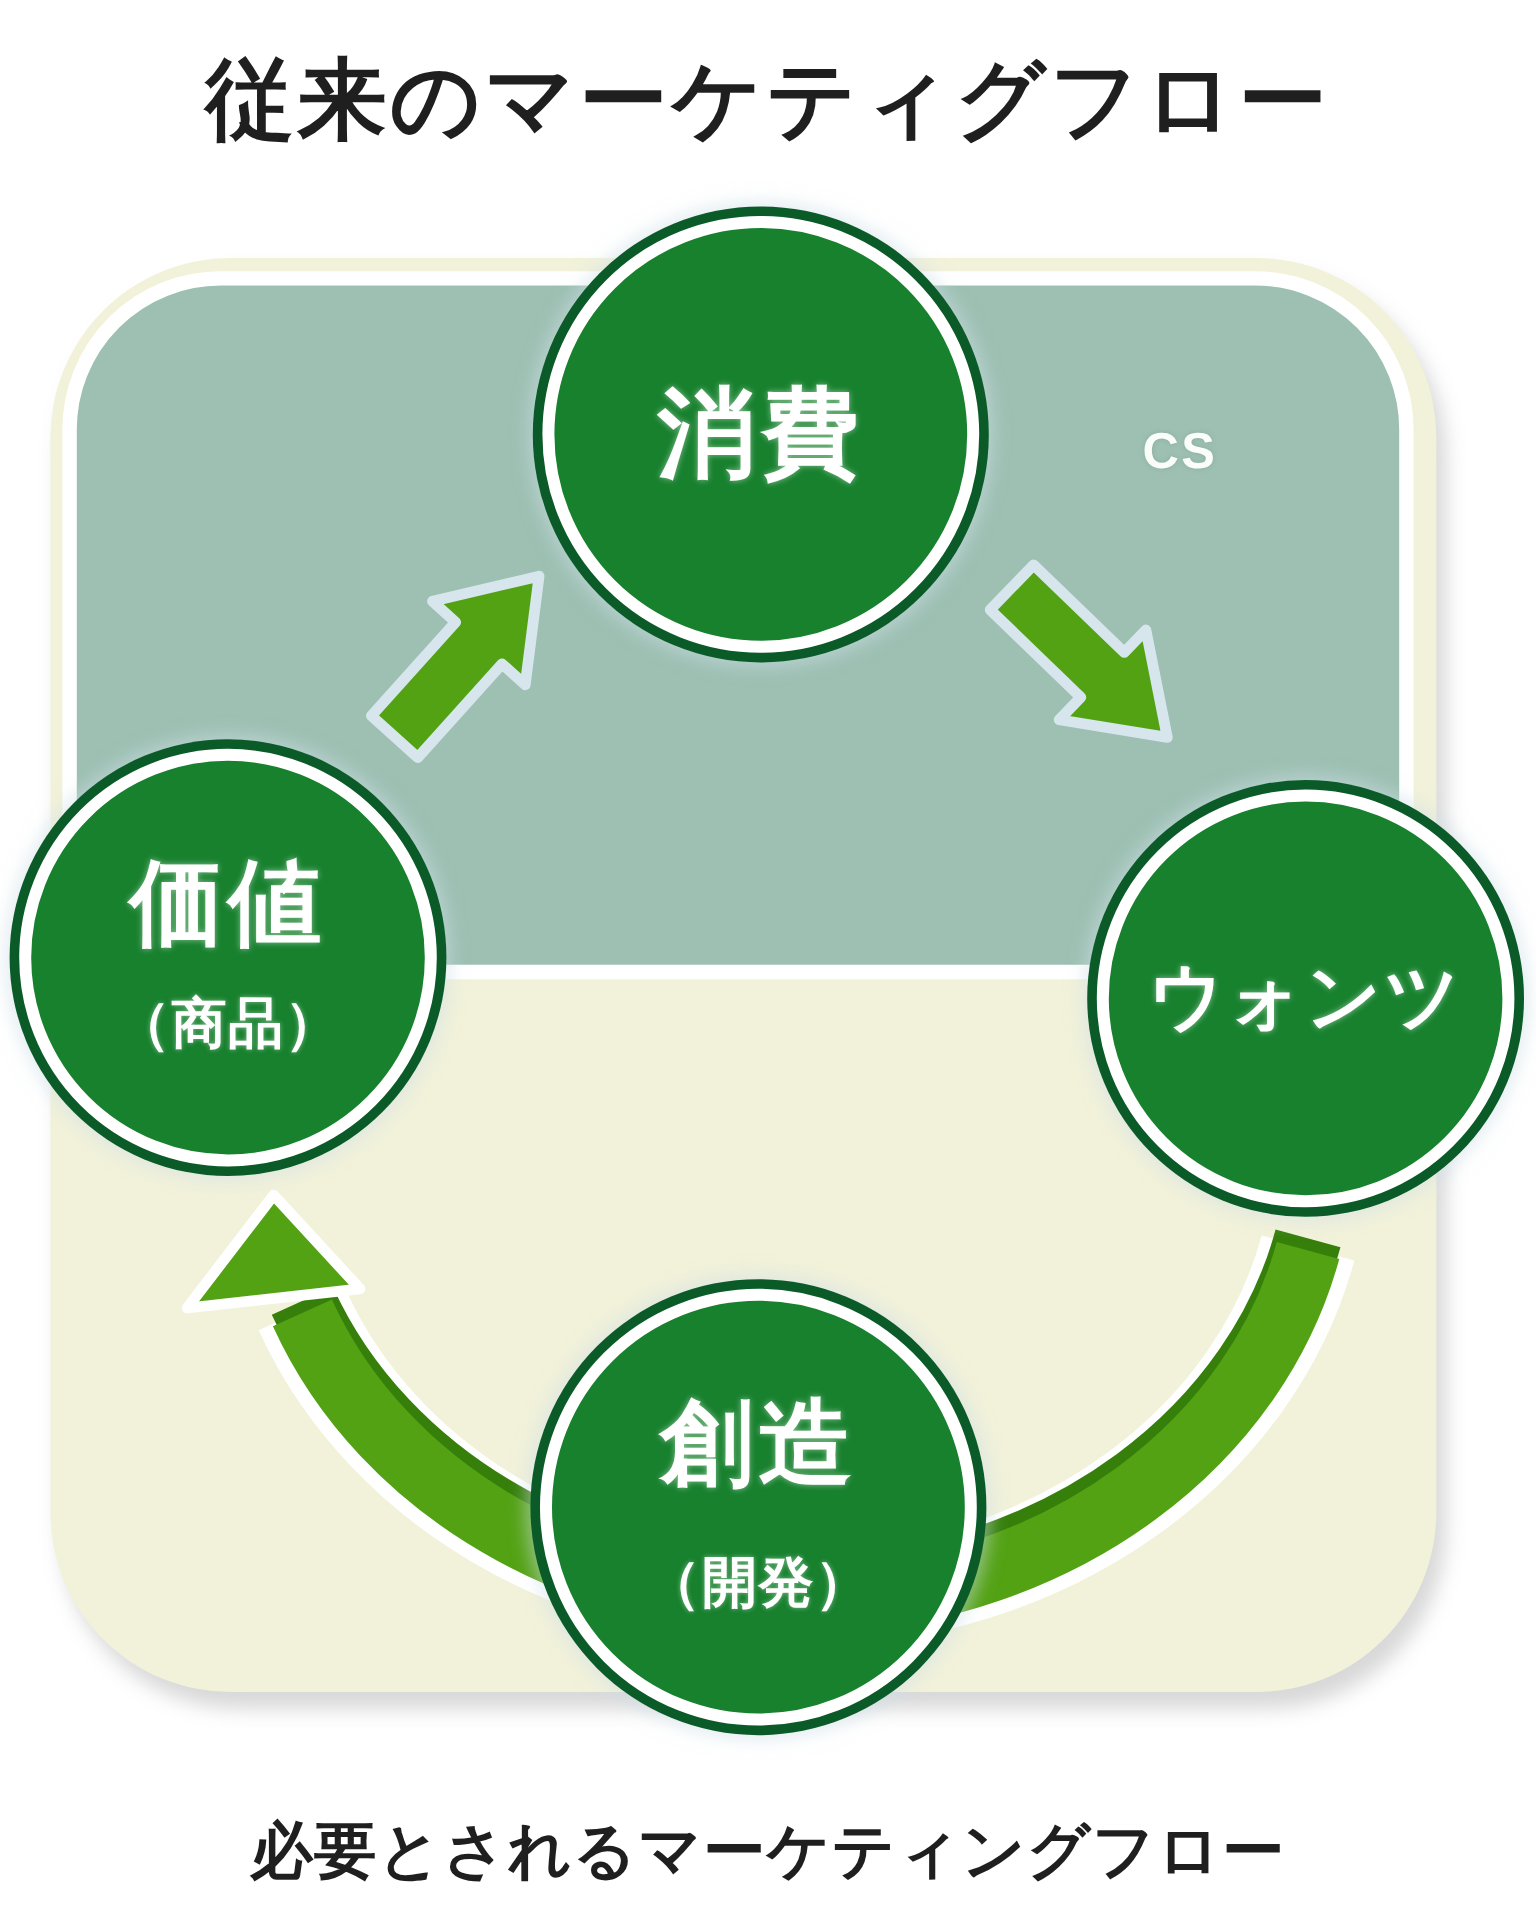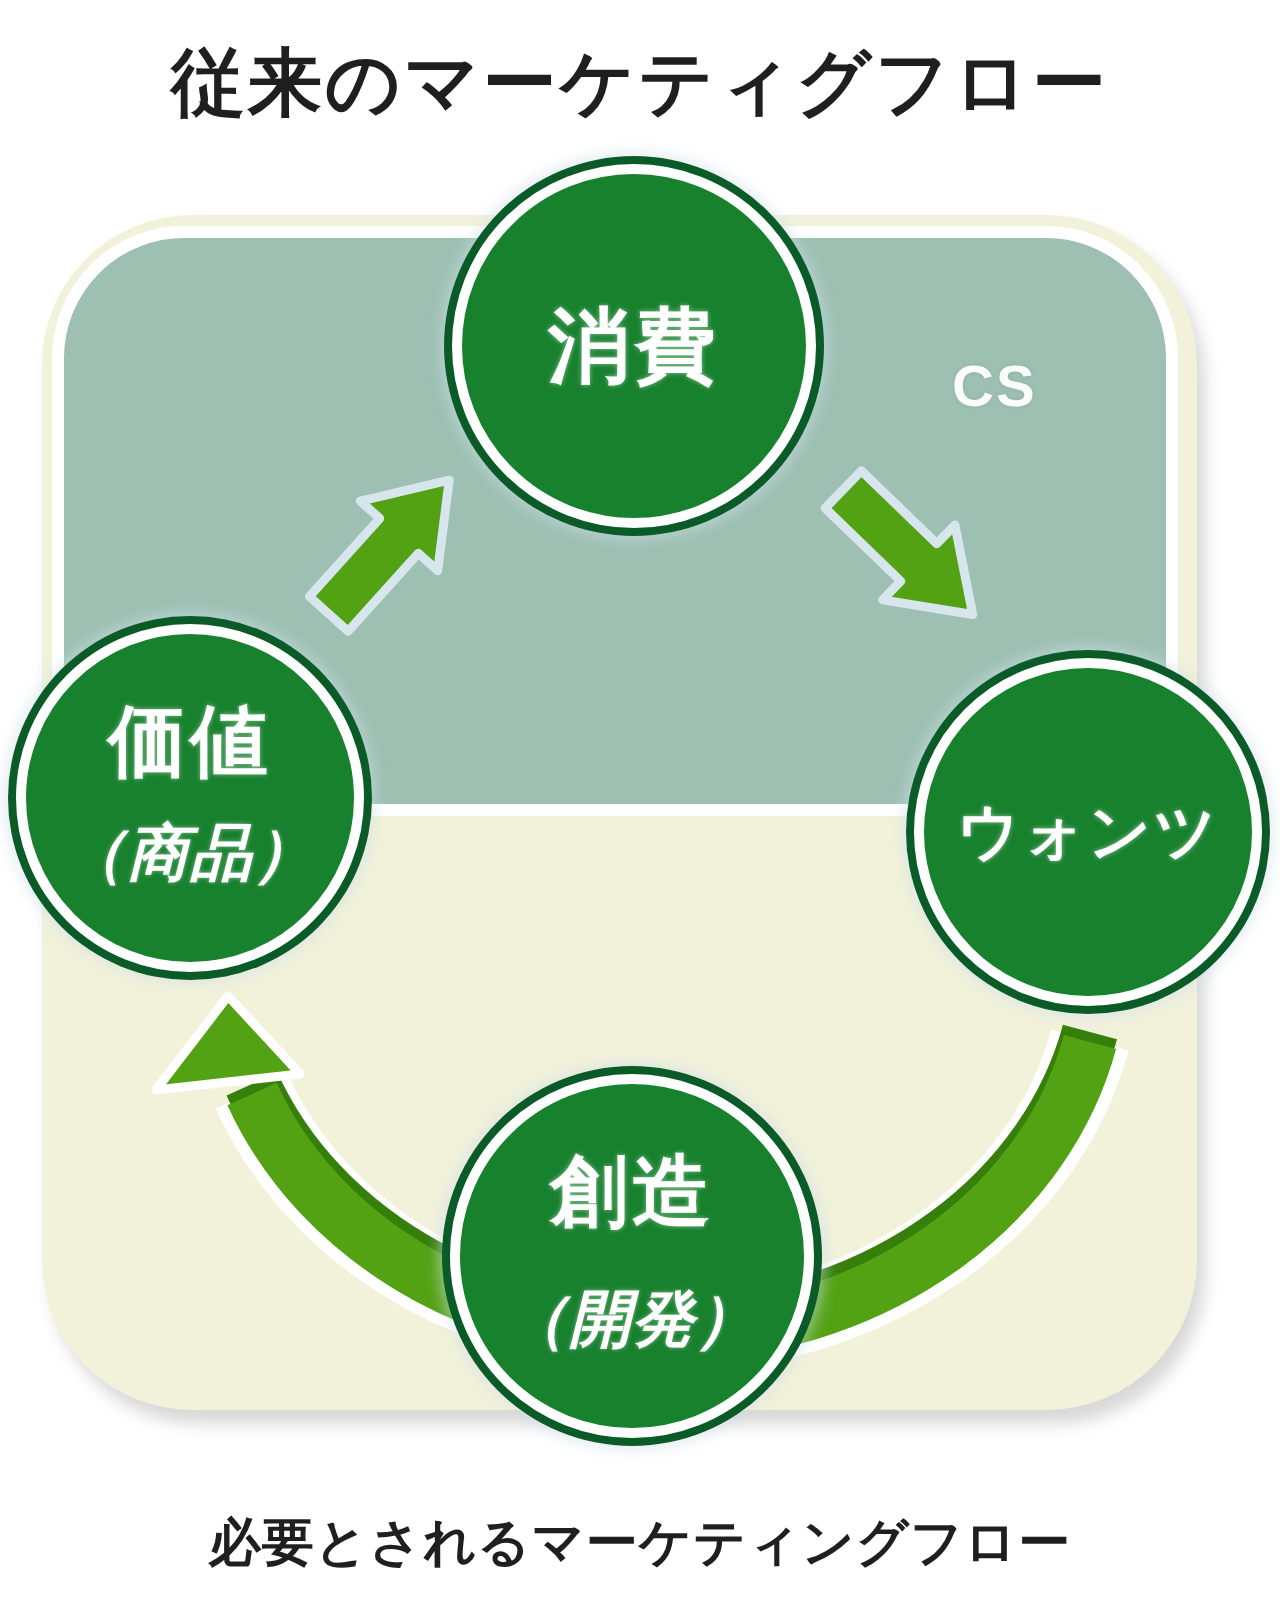--- a/index.html
+++ b/index.html
@@ -30,41 +30,41 @@
     border-radius:132px 132px 0 0;
     z-index:2;
   }
 
   .region-label {
     position:absolute; z-index:3; color:var(--label-text,#fbfdf9);
     font-weight:bold; text-shadow:0 0 4px rgba(120,150,140,0.45);
   }
   .region-label.comm { left:140px; top:300px; font-size:58px; line-height:92px; }
   .region-label.comm span { display:block; letter-spacing:4px; }
-  .region-label.cs   { left:952px; top:352px; font-size:58px; letter-spacing:2px; }
+  .region-label.cs   { left:952px; top:352px; font-size:42px; letter-spacing:2px; }
 
   svg.flow-layer { position:absolute; left:0; top:0; width:1280px; height:1600px; z-index:3; }
 
   svg.block-arrow { position:absolute; width:180px; height:112px; overflow:visible; z-index:4; }
   .arrow-ne { left:299px; top:491px; transform:rotate(-48deg); }
   .arrow-se { left:818px; top:496px; transform:rotate(44deg); }
 
   .node {
     position:absolute; border-radius:50%;
     background:var(--node-fill,#17812e);
     border:10px solid #ffffff;
     box-shadow:0 0 0 8px var(--node-ring,#0b5b28), 0 0 14px 12px rgba(205,222,230,0.55);
     display:flex; flex-direction:column; align-items:center; justify-content:center;
     color:#ffffff; text-align:center; z-index:5; box-sizing:border-box;
   }
   .node-label { font-size:78px; letter-spacing:4px; line-height:1.05;
                 text-shadow:0 0 5px rgba(235,245,235,0.55); }
-  .node-sub   { font-size:62px; letter-spacing:1px; margin-top:8px;
-                text-shadow:0 0 4px rgba(235,245,235,0.5);font-style:italic; }
-  .node-top    { left:452px; top:164px;  width:364px; height:364px; }
+  .node-sub   { font-size:46px; letter-spacing:1px; margin-top:8px;
+                text-shadow:0 0 4px rgba(235,245,235,0.5); }
+  .node-top    { left:452px; top:180px;  width:364px; height:364px; }
   .node-top    .node-label { font-size:82px; }
   .node-left   { left:16px;  top:624px;  width:348px; height:348px;gap:20px; }
   .node-right  { left:914px; top:658px;  width:348px; height:348px; }
   .node-right  .node-label { font-size:62px; letter-spacing:2px; }
   .node-bottom { left:450px; top:1074px; width:364px; height:364px;gap:37px; }
 </style>
 </head>
 <body>
 
 <div class="canvas">

